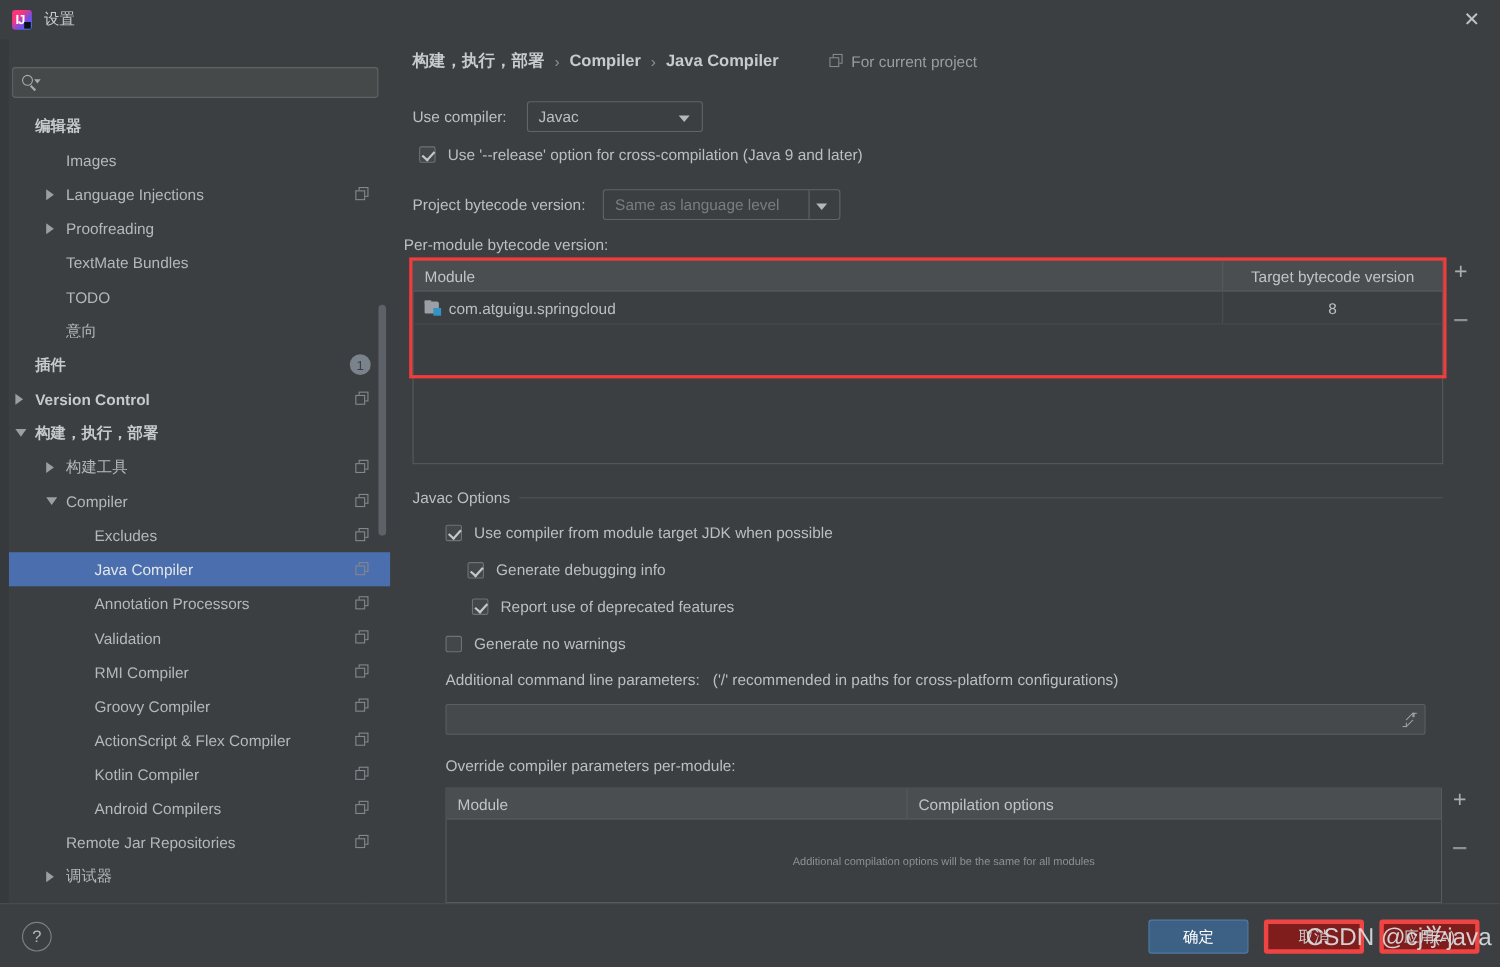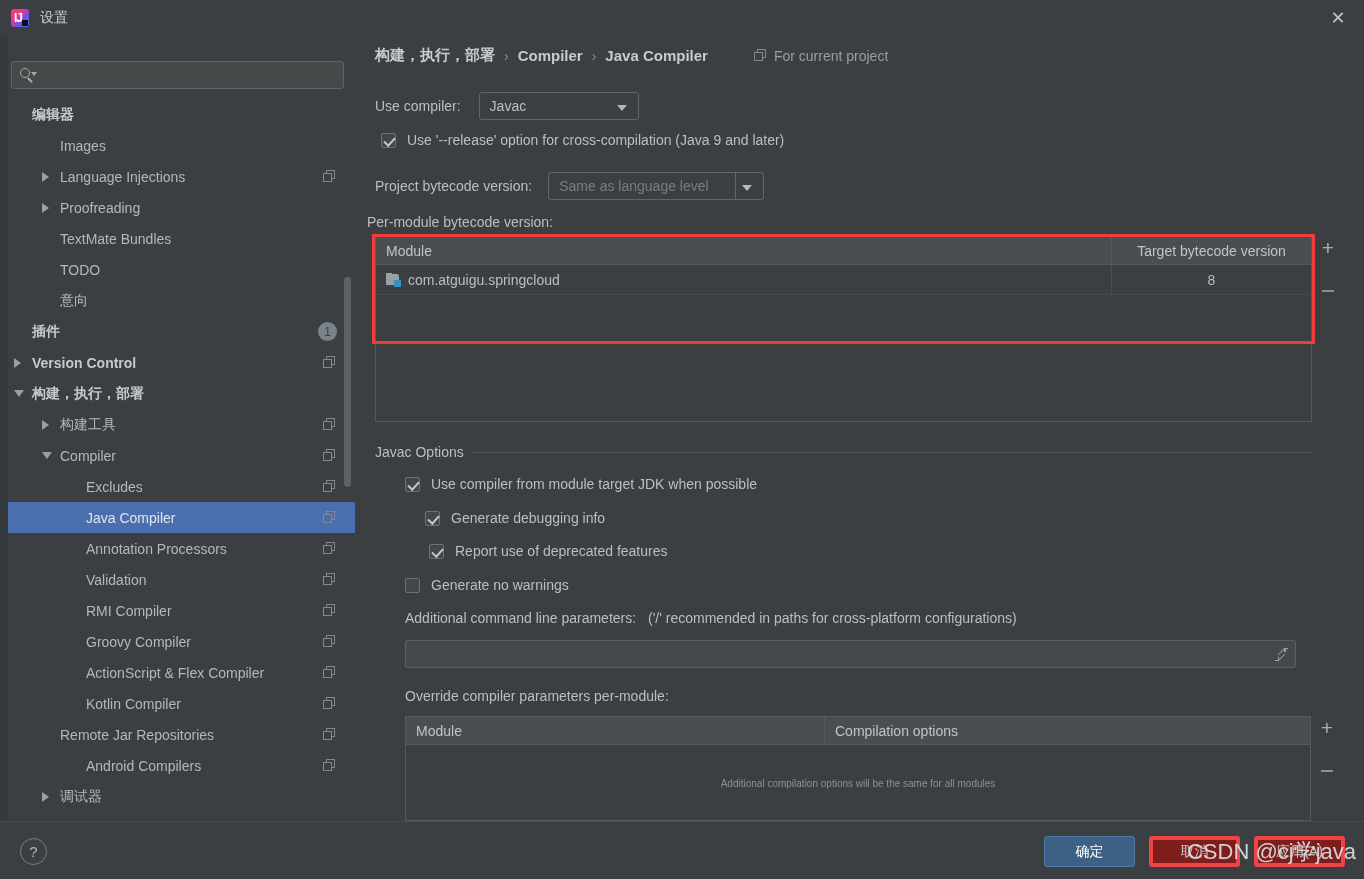--- a/index.html
+++ b/index.html
@@ -419,28 +419,28 @@
           </span>
         </div>
         <div class="tree-row">
           <span class="tree-label" style="margin-left: 78px;">Kotlin Compiler</span>
           <span class="copy-icon">
             <i class="back"></i>
             <i class="front"></i>
           </span>
         </div>
         <div class="tree-row">
+          <span class="tree-label" style="margin-left: 78px;">Android Compilers</span>
+          <span class="copy-icon">
+            <i class="back"></i>
+            <i class="front"></i>
+          </span>
+        </div>
+        <div class="tree-row">
           <span class="tree-label" style="margin-left: 52px;">Remote Jar Repositories</span>
-          <span class="copy-icon">
-            <i class="back"></i>
-            <i class="front"></i>
-          </span>
-        </div>
-        <div class="tree-row">
-          <span class="tree-label" style="margin-left: 78px;">Android Compilers</span>
           <span class="copy-icon">
             <i class="back"></i>
             <i class="front"></i>
           </span>
         </div>
         <div class="tree-row">
           <span class="twisty collapsed" style="left: 34px;"></span>
           <span class="tree-label" style="margin-left: 52px;">调试器</span>
         </div>
         <div class="tree-row">

